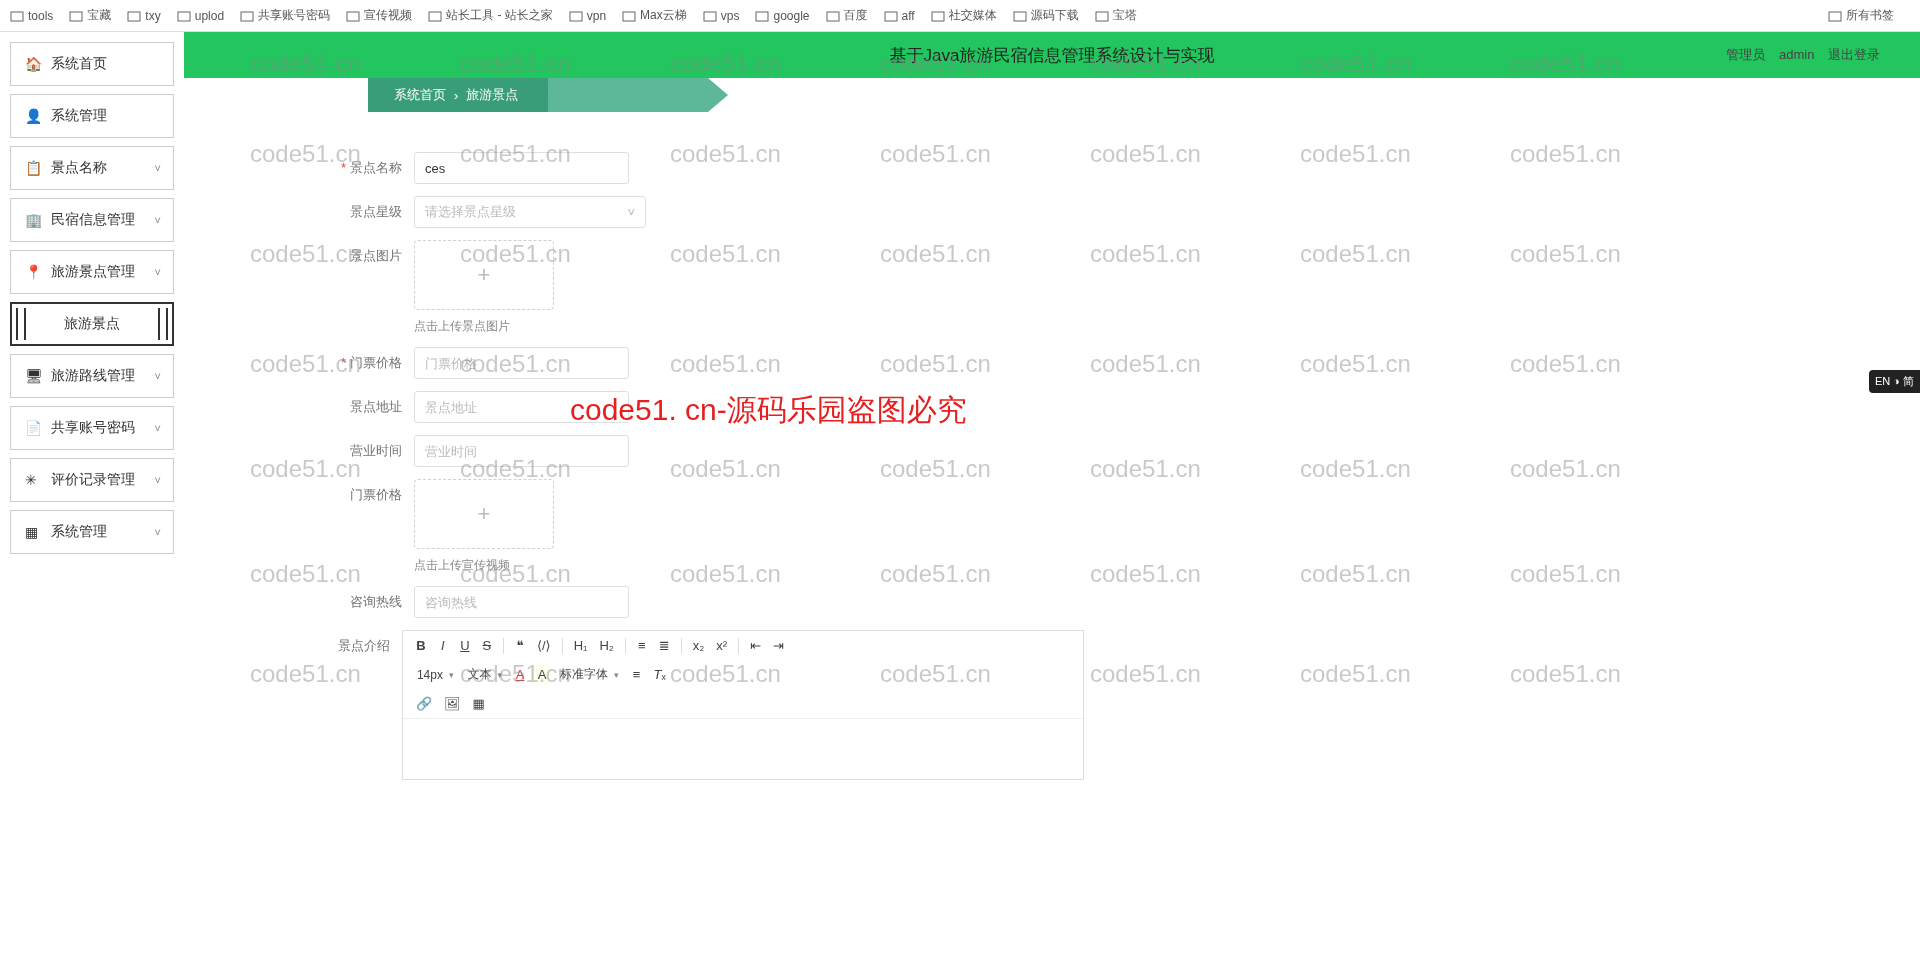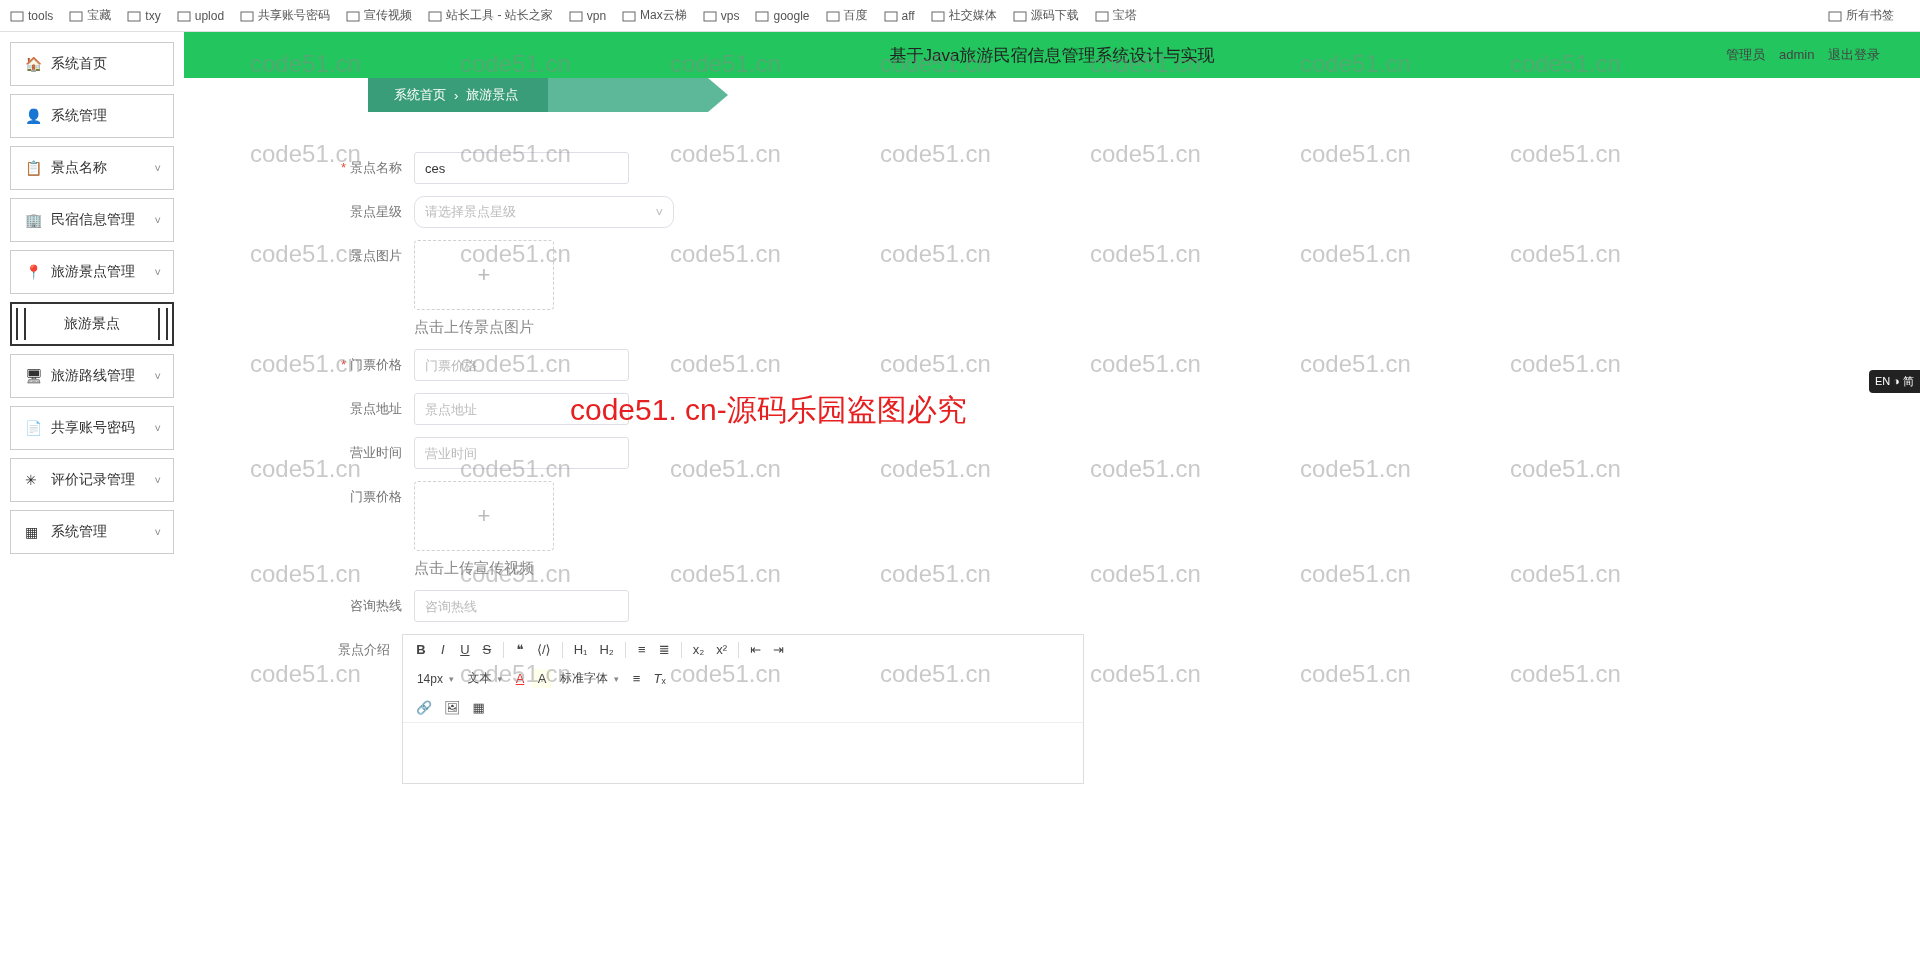--- a/index.html
+++ b/index.html
@@ -34,23 +34,23 @@
 .deco::before{content:"";position:absolute;width:70px;height:70px;background:#3fa383;transform:rotate(45deg);left:0;top:10px;opacity:.9}
 .deco::after{content:"";position:absolute;width:60px;height:60px;border:10px solid #3fa383;transform:rotate(45deg);left:80px;top:30px;opacity:.6}
 
 .main{flex:1;padding:0;position:relative}
 .form-area{padding:40px 0 0 100px;max-width:900px}
 .form-row{display:flex;align-items:flex-start;margin-bottom:12px;font-size:13px}
 .form-row .label{width:130px;text-align:right;color:#737373;padding-right:12px;line-height:32px}
 .form-row .label.req::before{content:"*";color:#e74c3c;margin-right:4px}
 .form-row input[type=text]{width:215px;height:32px;border:1px solid #dcdfe6;border-radius:3px;padding:0 10px;font-size:13px;color:#333;outline:none}
 .form-row input::placeholder{color:#bbb}
-.form-row .select{width:260px;height:32px;border:1px solid #dcdfe6;border-radius:10px;padding:0 10px;font-size:13px;color:#bbb;display:flex;align-items:center;justify-content:space-between;cursor:pointer}
+.form-row .select{width:232px;height:32px;border:1px solid #dcdfe6;border-radius:3px;padding:0 10px;font-size:13px;color:#bbb;display:flex;align-items:center;justify-content:space-between;cursor:pointer}
 .upload-box{width:140px;height:70px;border:1px dashed #d0d0d0;border-radius:4px;display:flex;align-items:center;justify-content:center;color:#bbb;font-size:22px;cursor:pointer;font-weight:300}
-.hint{font-size:15px;color:#888;margin-top:8px}
+.hint{font-size:12px;color:#888;margin-top:8px}
 
 .editor{width:760px;border:1px solid #ddd}
 .editor-toolbar{display:flex;flex-wrap:wrap;align-items:center;padding:4px 8px;border-bottom:1px solid #eee;gap:2px}
 .editor-toolbar .btn{padding:3px 5px;font-size:13px;color:#444;cursor:pointer;min-width:20px;text-align:center}
 .editor-toolbar .sel{padding:2px 6px;font-size:12px;color:#444;border:none;background:transparent;display:flex;align-items:center}
 .editor-toolbar .sel::after{content:"▾";margin-left:6px;font-size:9px;color:#888}
 .editor-toolbar .divider{width:1px;height:16px;background:#ddd;margin:0 4px}
 .editor-body{height:60px}
 
 .watermark{position:absolute;font-size:24px;color:#888;opacity:.45;pointer-events:none;font-family:Arial}

